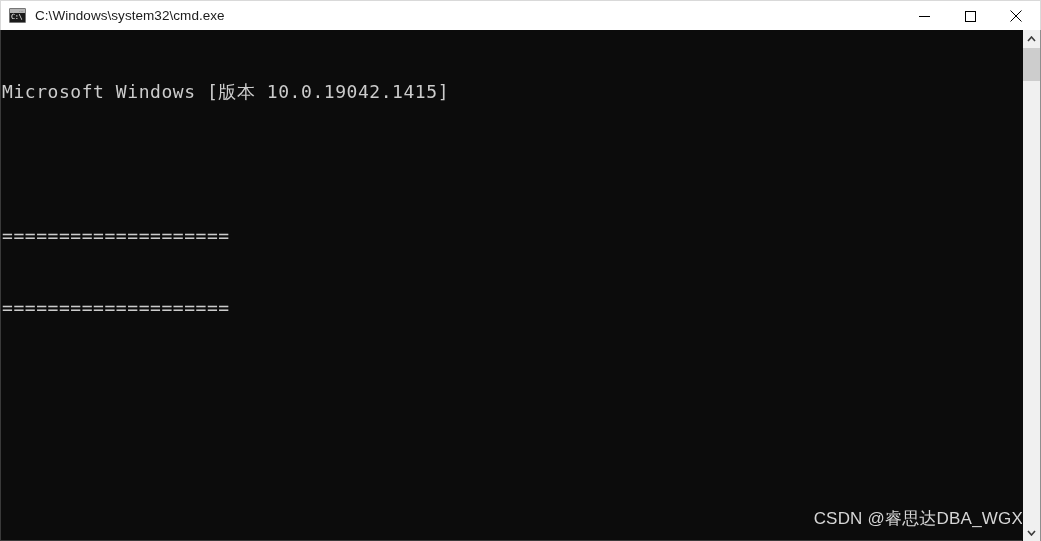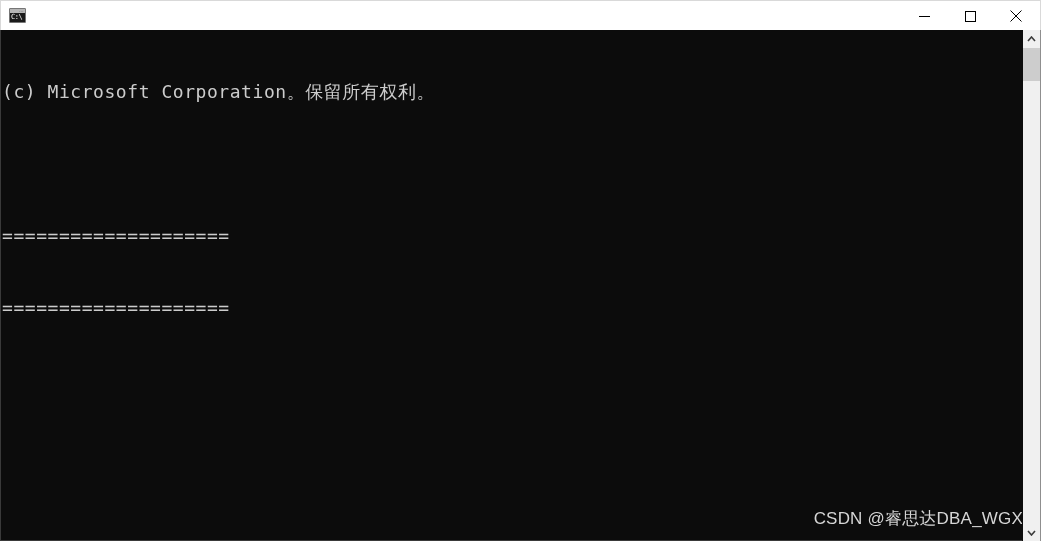--- a/index.html
+++ b/index.html
@@ -192,20 +192,21 @@
 <body>
 
 <div class="window">
 
   <div class="titlebar">
     <div class="app-icon">
       <div class="icon-topbar"></div>
       <div class="icon-dots">···</div>
       <div class="icon-prompt">C:\</div>
     </div>
+    <div class="title-text">C:\Windows\system32\cmd.exe</div>
 
     <div class="window-controls">
       <button class="win-btn">
         <svg width="11" height="11" viewBox="0 0 11 11">
           <line x1="0" y1="5.5" x2="11" y2="5.5" stroke="#000000" stroke-width="1"></line>
         </svg>
       </button>
       <button class="win-btn">
         <svg width="11" height="11" viewBox="0 0 11 11">
           <rect x="0.5" y="0.5" width="10" height="10" fill="none" stroke="#000000" stroke-width="1"></rect>
@@ -215,21 +216,21 @@
         <svg width="12" height="12" viewBox="0 0 12 12">
           <line x1="0.5" y1="0.5" x2="11.5" y2="11.5" stroke="#000000" stroke-width="1"></line>
           <line x1="11.5" y1="0.5" x2="0.5" y2="11.5" stroke="#000000" stroke-width="1"></line>
         </svg>
       </button>
     </div>
   </div>
 
   <div class="console">
     <div class="console-text">
-      <div class="line">(c) Microsoft Corporation。保留所有权利。</div>
+      <div class="line">Microsoft Windows [版本 10.0.19042.1415]</div>
       <div class="line"></div>
       <div class="line">====================</div>
       <div class="line">====================</div>
       
       
     </div>
 
     <div class="watermark">CSDN @睿思达DBA_WGX</div>
   </div>
 

